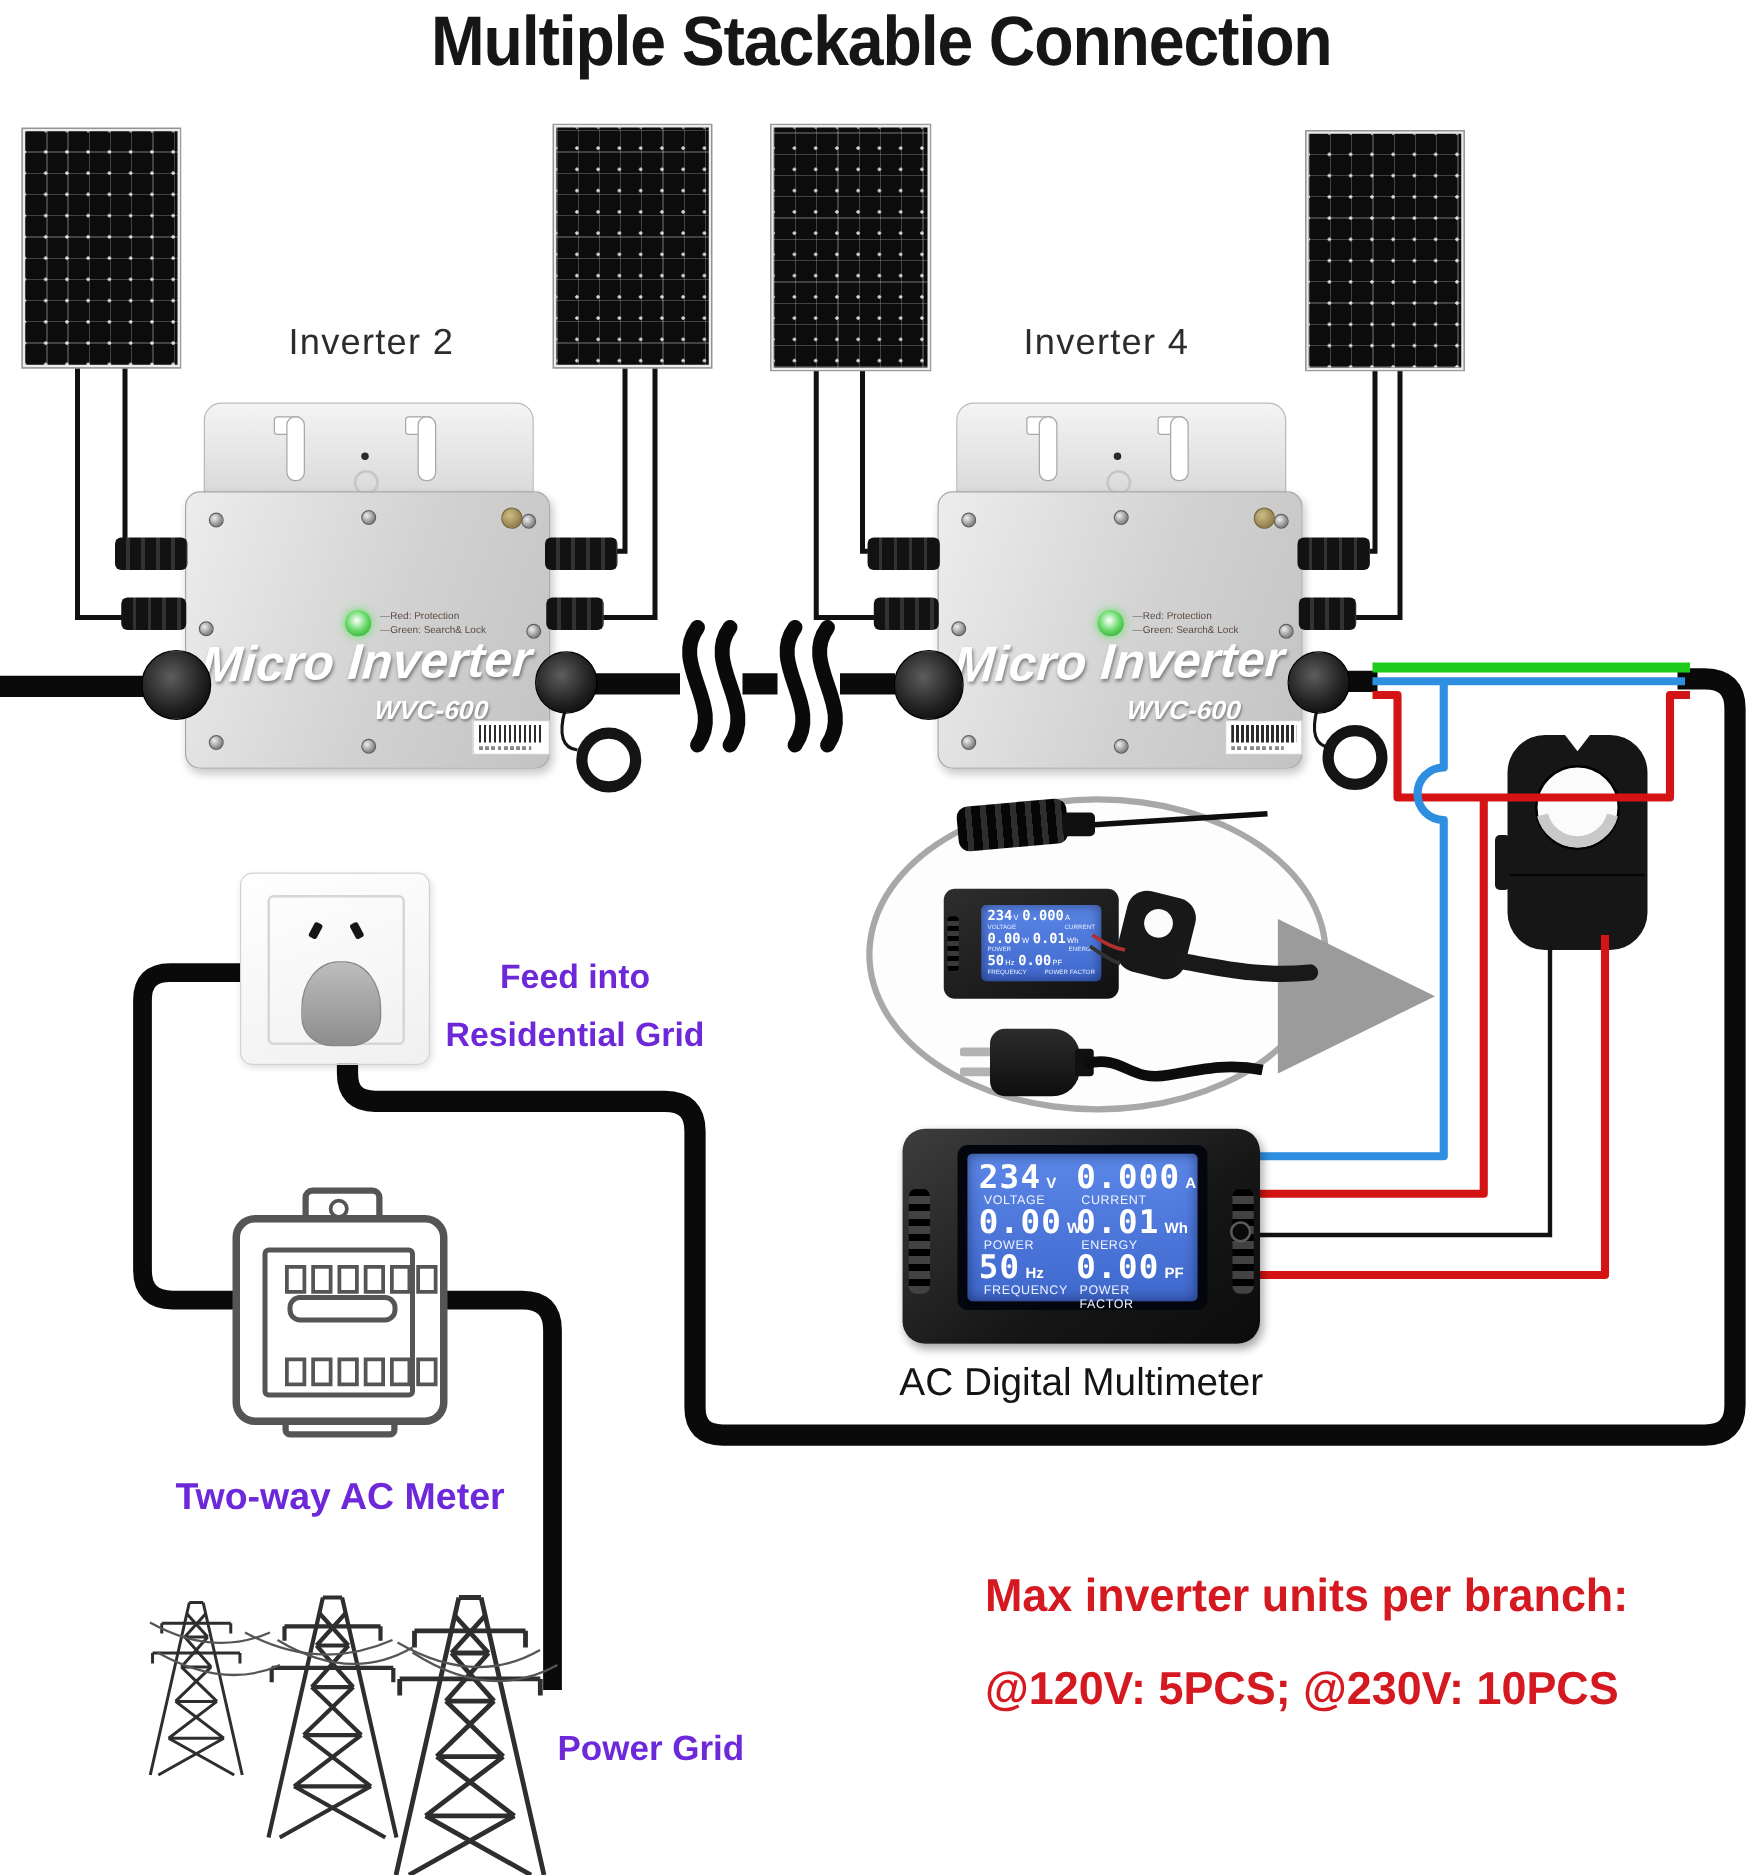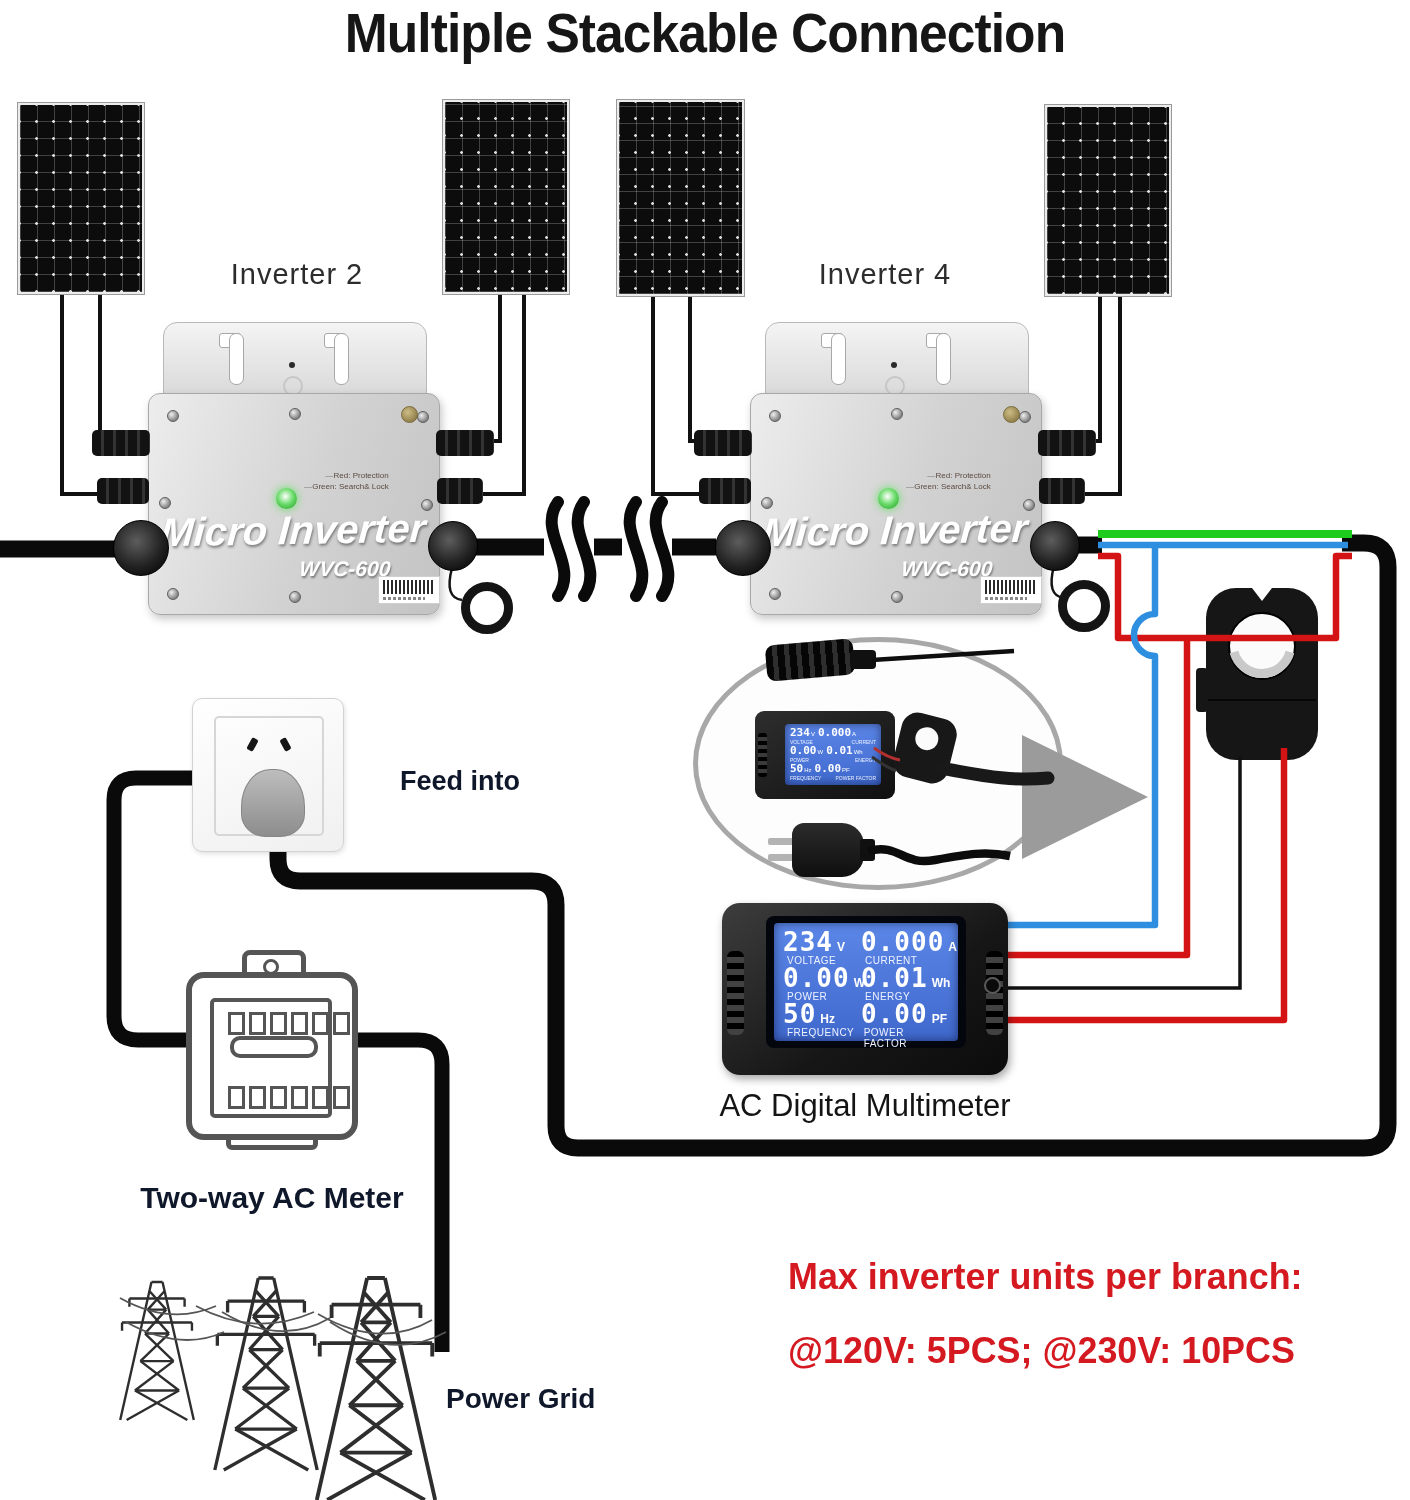--- a/index.html
+++ b/index.html
@@ -39,22 +39,22 @@
   .inv .bod{position:absolute;left:58px;top:73px;width:290px;height:220px;
       background:linear-gradient(110deg,#ededed,#d2d2d2 55%,#c3c3c3);
       border:1px solid #a8a8a8;border-radius:12px;box-shadow:2px 4px 8px rgba(0,0,0,.22);}
   .scr{position:absolute;width:10px;height:10px;border-radius:50%;border:1px solid #5f5f5f;
       background:radial-gradient(circle at 35% 35%,#eee,#8b8b8b 65%,#6a6a6a);}
   .brass{position:absolute;width:15px;height:15px;border-radius:50%;border:1px solid #7a6a3a;
       background:radial-gradient(circle at 38% 35%,#cdbd85,#94824e 70%);}
   .inv .led{position:absolute;left:186px;top:168px;width:21px;height:21px;border-radius:50%;
       background:radial-gradient(circle at 45% 40%,#ffffff,#6fdd6f 45%,#2fae2f 85%);
       box-shadow:0 0 8px rgba(80,230,80,.9);}
-  .inv .legend{position:absolute;left:214px;top:150px;font-size:8px;line-height:11px;
-      color:#5b4a40;white-space:nowrap;text-align:right;}
+  .inv .legend{position:absolute;left:214px;top:167px;font-size:8px;line-height:11px;
+      color:#5b4a40;white-space:nowrap;}
   .inv .legend .dash{color:#777;letter-spacing:-1px;}
   .inv .brand{position:absolute;left:60px;top:188px;width:286px;text-align:center;
       font-style:italic;font-weight:700;font-size:40px;color:#fff;
       text-shadow:1px 2px 3px rgba(0,0,0,.45);transform:skewX(-5deg) rotate(-1deg);white-space:nowrap;}
   .inv .model{position:absolute;left:170px;top:237px;width:170px;text-align:center;
       font-style:italic;font-weight:700;font-size:21px;color:#fff;
       text-shadow:1px 2px 2px rgba(0,0,0,.4);transform:skewX(-5deg);}
   .inv .barcode{position:absolute;left:288px;top:256px;width:60px;height:26px;background:#fff;
       border:1px solid #cfcfcf;}
   .inv .barcode::before{content:"";position:absolute;left:4px;top:3px;right:4px;height:14px;
@@ -137,21 +137,21 @@
   .minict{left:897px;top:715px;width:56px;height:66px;background:#181818;border-radius:16px;
       transform:rotate(14deg);z-index:4;}
   .minict::before{content:"";position:absolute;left:16px;top:12px;width:23px;height:23px;
       background:#fbfbfb;border-radius:50%;}
   .iplug-prong{background:#b3b3b3;border-radius:2px;z-index:4;}
   .iplug-body{left:792px;top:823px;width:72px;height:54px;background:linear-gradient(180deg,#2c2c2c,#0e0e0e);
       border-radius:12px 22px 22px 12px;z-index:4;}
   .iplug-neck{left:860px;top:839px;width:15px;height:22px;background:#101010;border-radius:3px;z-index:4;}
 
   .cap2{z-index:2;}
-  .txt{z-index:4;color:#0f172a;}
+  .txt{z-index:4;color:#6d28d9;}
   .b{font-weight:700;}
   .feed{left:340px;top:758px;width:240px;text-align:center;font-size:27px;line-height:47px;}
   .twoway{left:112px;top:1181px;width:320px;text-align:center;font-size:30px;}
   .pgrid{left:446px;top:1383px;width:200px;font-size:28px;}
   .rednote{left:788px;top:1240px;width:600px;font-size:37px;font-weight:700;line-height:74px;
       transform:scaleX(.97);transform-origin:left;white-space:nowrap;z-index:4;}
 </style>
 </head>
 <body>
 
@@ -321,20 +321,21 @@
 <div class="abs cap cap2" style="left:1058px;top:580px;"></div>
 
 <div class="abs outlet-plate">
   <div class="outlet-inner"></div>
   <div class="slotmark" style="left:53px;top:42px;transform:rotate(-62deg);"></div>
   <div class="slotmark" style="left:86px;top:42px;transform:rotate(62deg);"></div>
   <div class="plug"></div>
 </div>
 <div class="abs txt b feed">
   <div>Feed into</div>
+  <div>Residential Grid</div>
 </div>
 
 <div class="abs acm" style="left:186px;top:950px;width:170px;height:212px;">
   <div class="tab-top"></div>
   <div class="tab-bot"></div>
   <div class="box">
     <div class="ibox">
       <div class="digits" style="left:14px;top:10px;">
         <i></i>
           <i></i>

